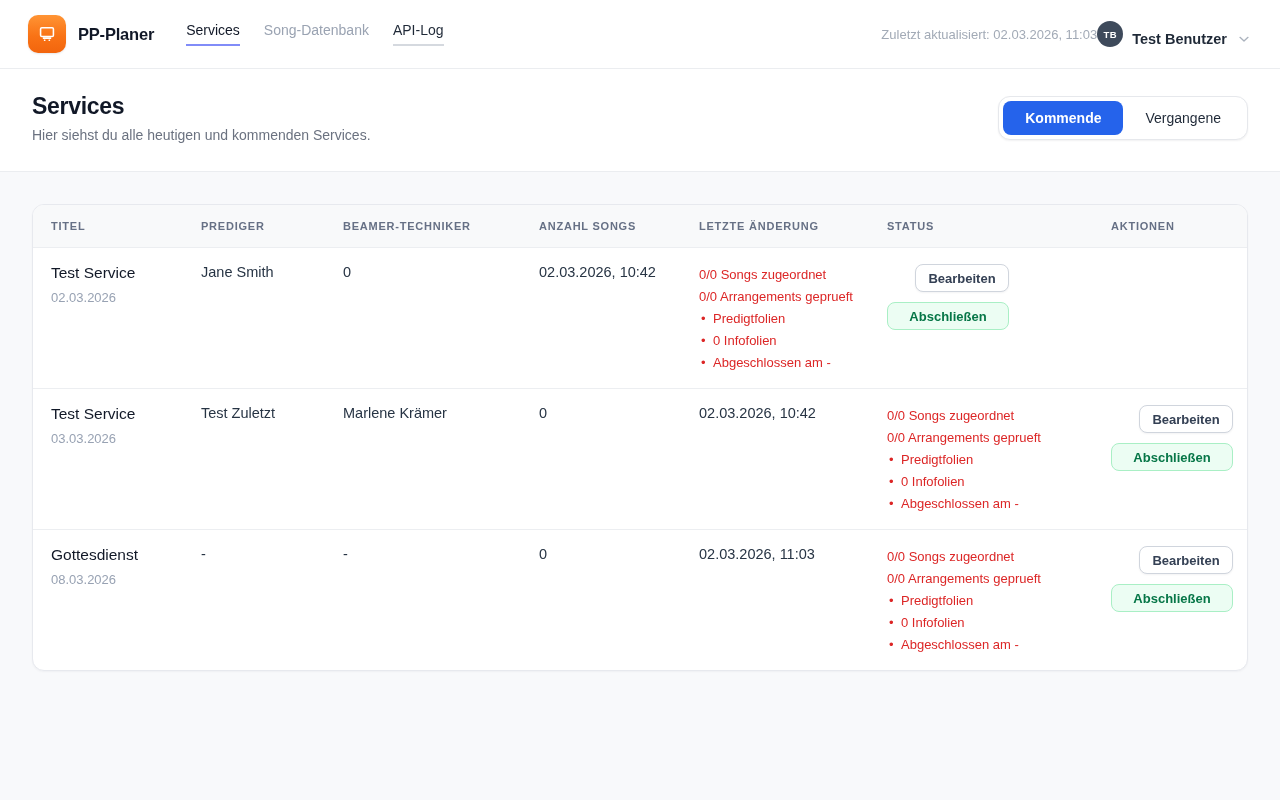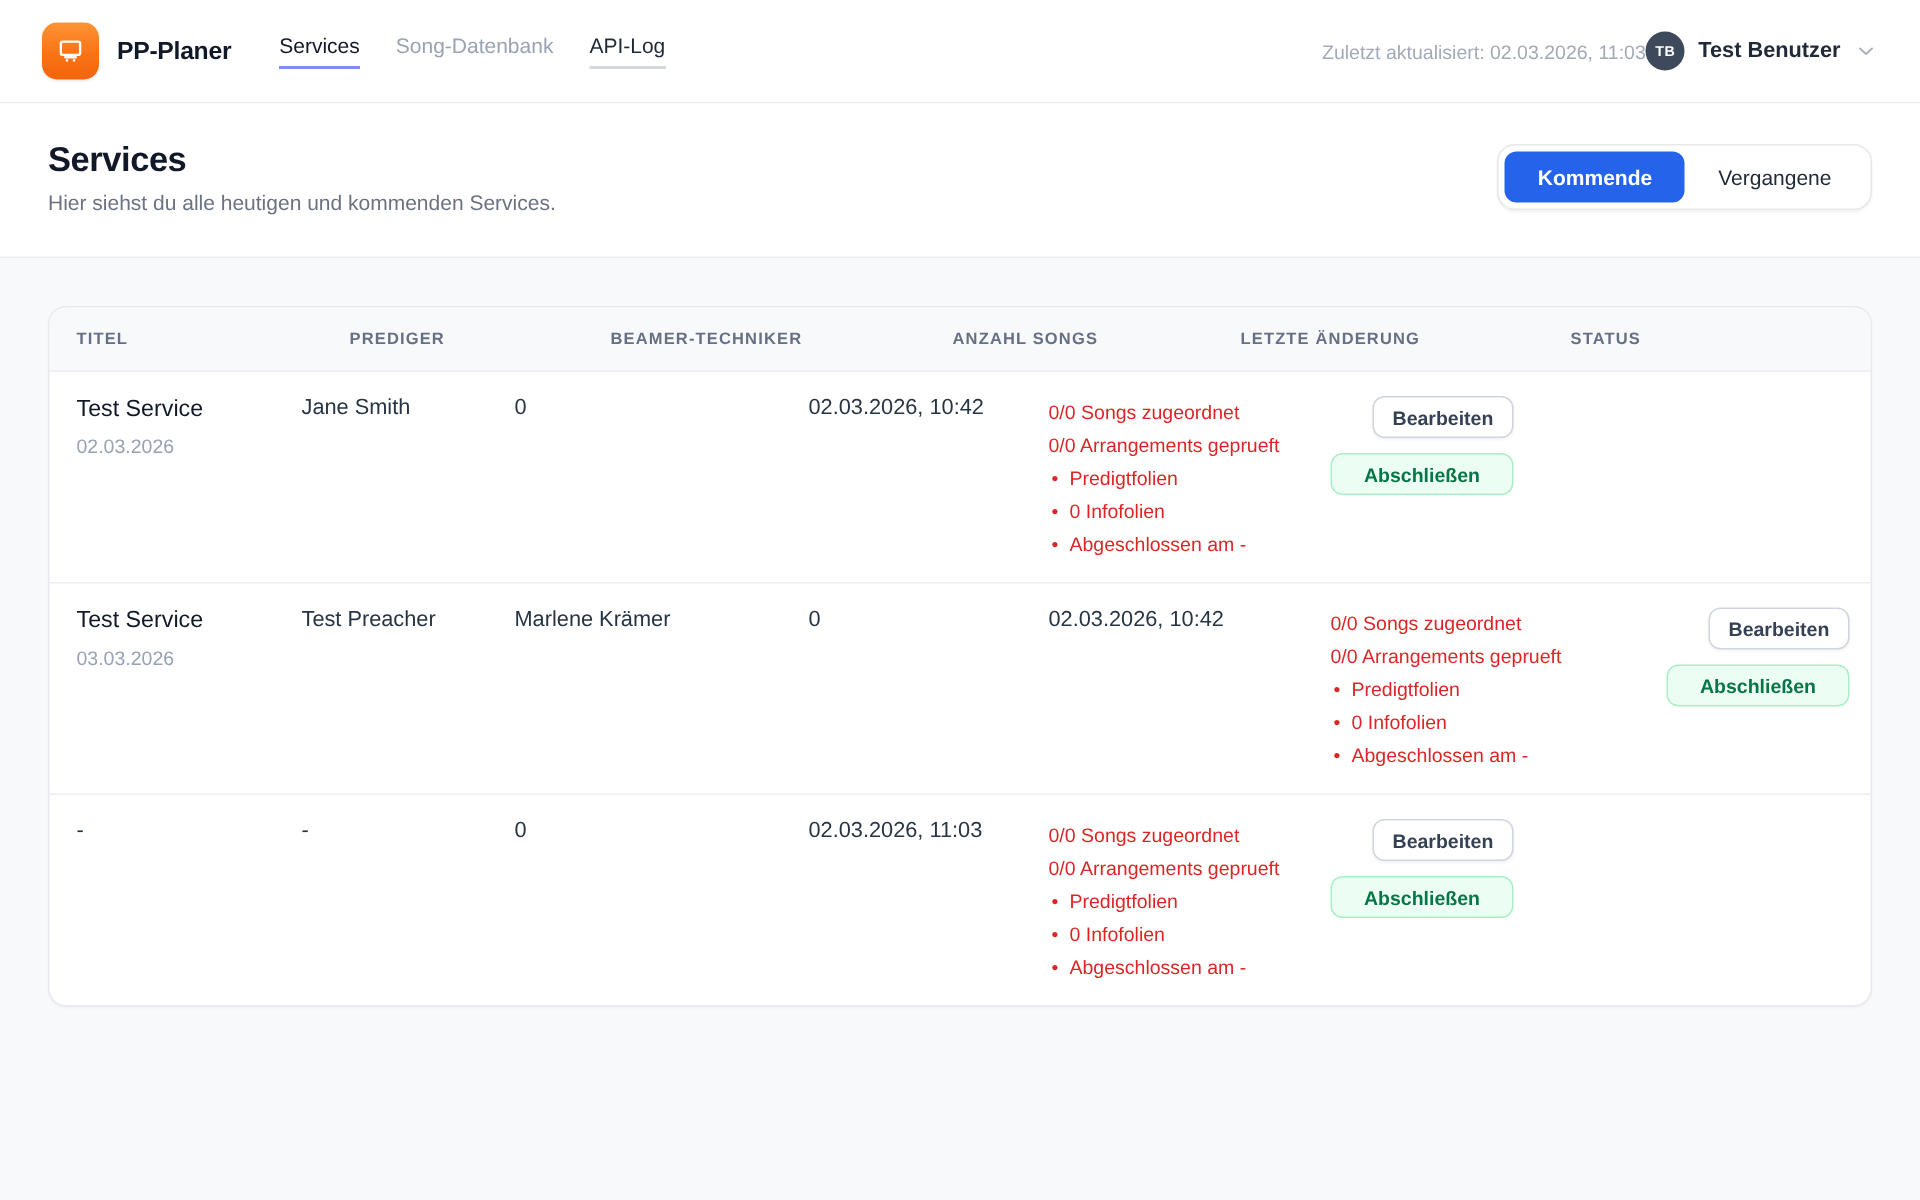--- a/index.html
+++ b/index.html
@@ -35,21 +35,21 @@
 
   .topbar-right { display:flex; align-items:center; }
   .last-updated { font-size:13px; color:#a2aab6; }
   .refresh-btn {
     display:flex; align-items:center; gap:8px;
     background:#fff; border:1px solid #d7dbe0; border-radius:9px;
     padding:7px 14px; font-size:13px; font-weight:500; color:#374151;
     cursor:pointer; box-shadow:0 1px 2px rgba(16,24,40,.05);
     font-family:inherit;
   }
-  .user { display:flex; align-items:center; gap:9px; cursor:pointer; }
+  .user { display:flex; align-items:flex-end; gap:9px; cursor:pointer; }
   .avatar {
     width:26px; height:26px; border-radius:50%; background:#3e4a5b;
     color:#fff; font-size:9.5px; font-weight:700;
     display:flex; align-items:center; justify-content:center; letter-spacing:.3px;
   }
   .user-name { font-size:14.5px; font-weight:600; color:#1f2937; }
 
   
   .title-section {
     background:#fff; border-bottom:1px solid #ebedf0;
@@ -75,21 +75,21 @@
   .card {
     background:#fff; border:1px solid #e7e9ee; border-radius:12px;
     box-shadow:0 1px 2px rgba(16,24,40,.04); overflow:hidden;
   }
   .thead, .trow {
     display:grid;
     grid-template-columns:168px 142px 196px 160px 188px 224px 1fr;
   }
   .thead {
     background:#f8f9fa; border-bottom:1px solid #eceef1;
-    height:43px; align-items:center;gap:32px;
+    height:43px; align-items:center;
   }
   .th {
     font-size:11px; font-weight:700; color:#667085;
     text-transform:uppercase; letter-spacing:.07em;
   }
   .th:first-child, .td:first-child { padding-left:18px; }
   .trow { border-bottom:1px solid #eceef1; padding:16px 0 14px; min-height:134px; }
   .trow:last-child { border-bottom:none; }
   .td { font-size:14.5px; color:#273444; padding-right:14px; }
   .cell-title { font-size:15.5px; font-weight:400; color:#111827; }
@@ -198,40 +198,44 @@
           <button class="btn-complete">Abschließen</button>
         </div>
       </div>
     </div>
 
     <div class="trow">
       <div class="td">
         <div class="cell-title">Test Service</div>
         <div class="cell-date">03.03.2026</div>
       </div>
-      <div class="td">Test Preacher</div>
+      <div class="td">Test Zuletzt</div>
       <div class="td">Marlene Krämer</div>
       <div class="td">0</div>
       <div class="td">02.03.2026, 10:42</div>
       <div class="td">
         <div class="status-line">0/0 Songs zugeordnet</div>
         <div class="status-line">0/0 Arrangements geprueft</div>
         <div class="status-line bullet">Predigtfolien</div>
         <div class="status-line bullet">0 Infofolien</div>
         <div class="status-line bullet">Abgeschlossen am -</div>
       </div>
       <div class="td">
         <div class="actions">
           <button class="btn-edit">Bearbeiten</button>
           <button class="btn-complete">Abschließen</button>
         </div>
       </div>
     </div>
 
     <div class="trow">
+      <div class="td">
+        <div class="cell-title">Gottesdienst</div>
+        <div class="cell-date">08.03.2026</div>
+      </div>
       <div class="td">-</div>
       <div class="td">-</div>
       <div class="td">0</div>
       <div class="td">02.03.2026, 11:03</div>
       <div class="td">
         <div class="status-line">0/0 Songs zugeordnet</div>
         <div class="status-line">0/0 Arrangements geprueft</div>
         <div class="status-line bullet">Predigtfolien</div>
         <div class="status-line bullet">0 Infofolien</div>
         <div class="status-line bullet">Abgeschlossen am -</div>

